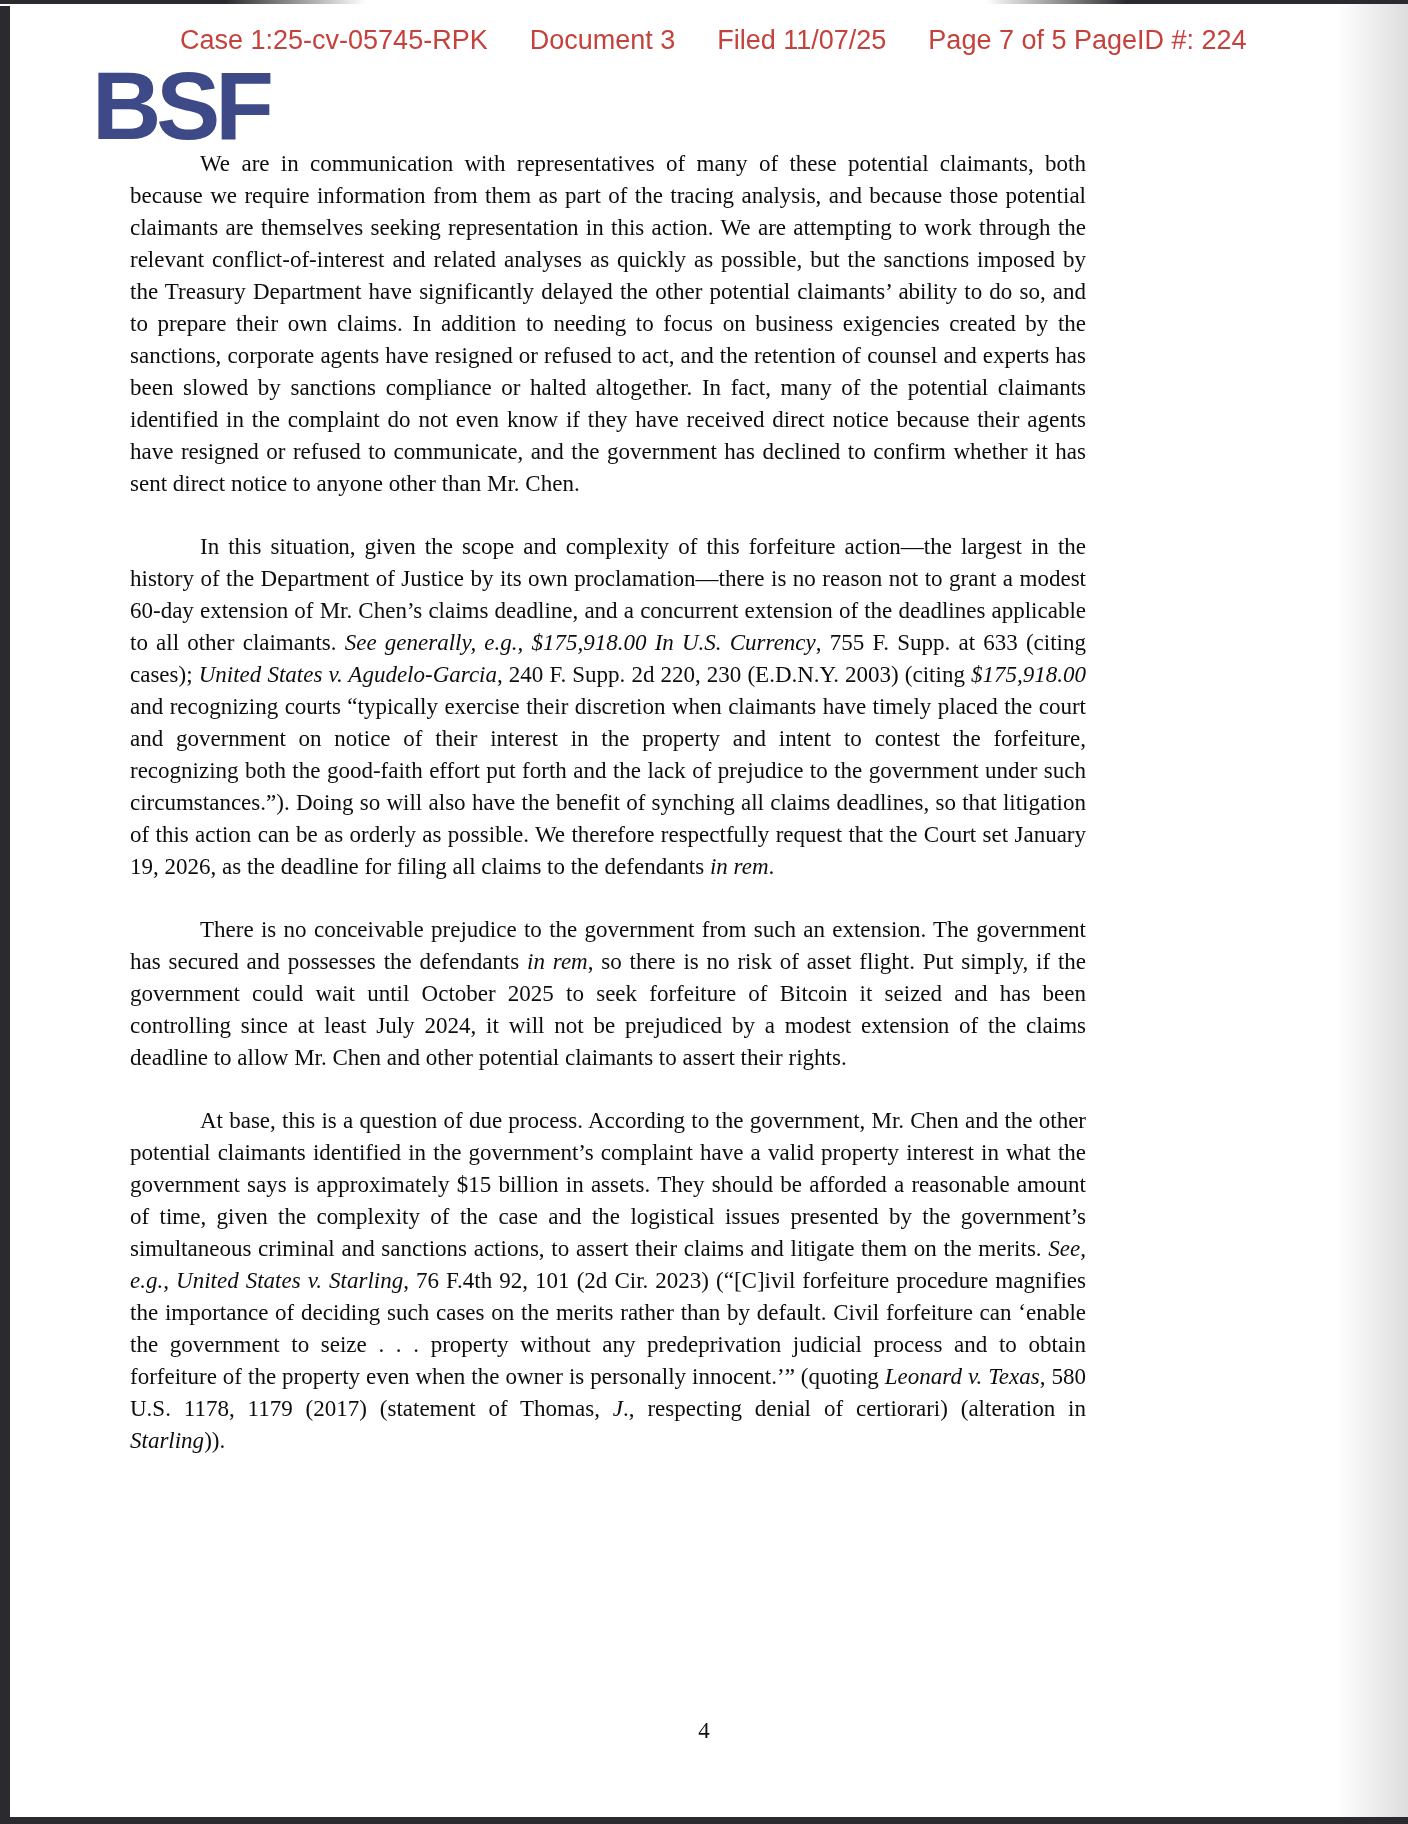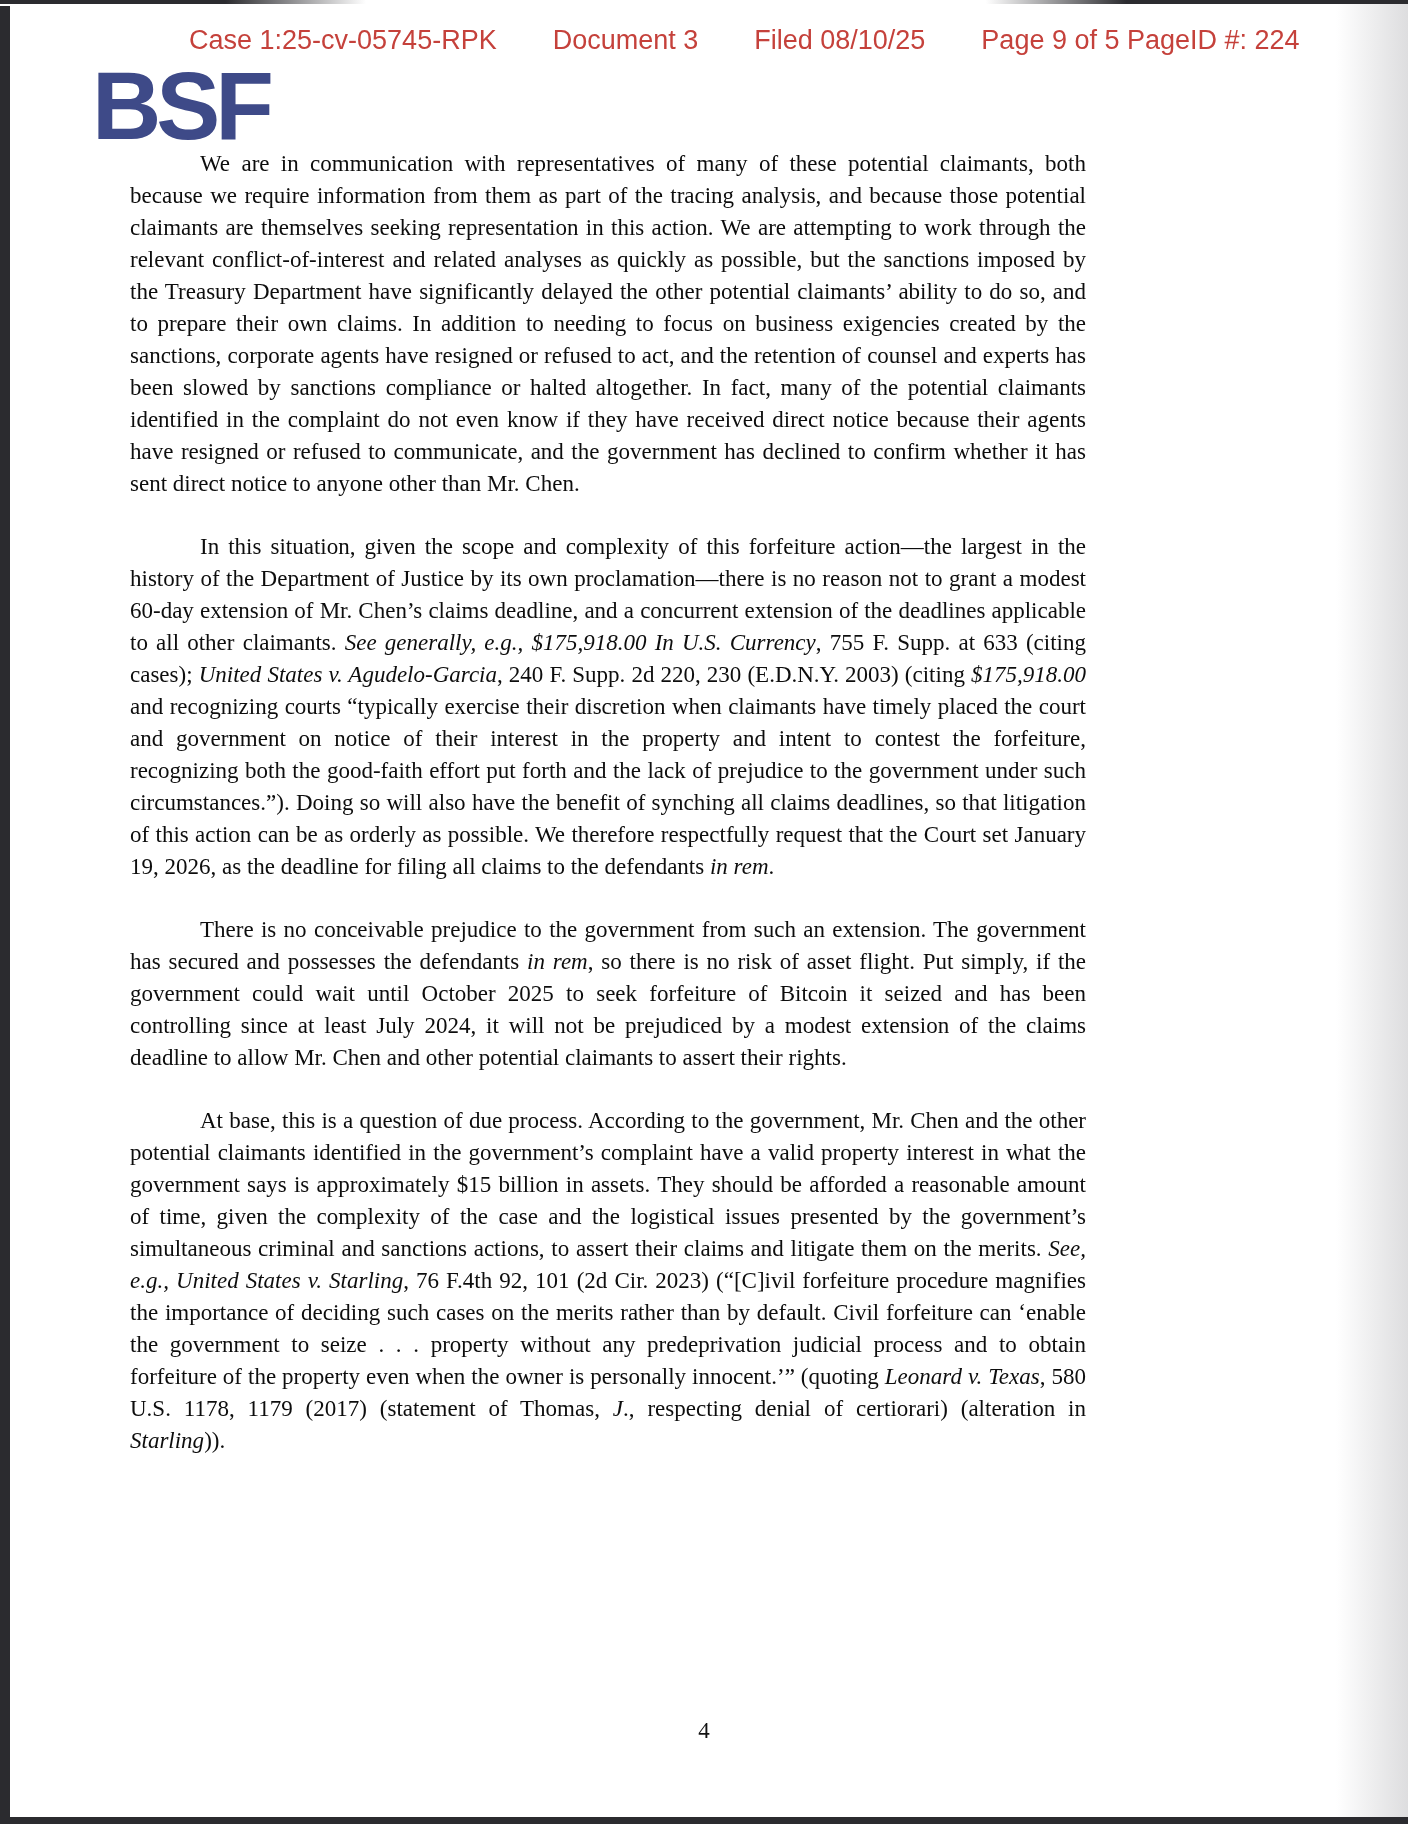--- a/index.html
+++ b/index.html
@@ -25,22 +25,22 @@
       #2b2b2f 0%, #2b2b2f 16%, rgba(43,43,47,0) 26%,
       rgba(43,43,47,0) 70%, #2b2b2f 80%, #2b2b2f 100%);
   }
   .shadow-right {
     position: absolute; right: 0; top: 0; width: 72px; height: 1824px;
     background: linear-gradient(to right, rgba(150,150,155,0), rgba(150,150,155,0.32));
     z-index: 4;
   }
   
   .stamp {
-    position: absolute; left: 189px; top: 25px;
-    display: flex; gap: 56px; white-space: nowrap;
+    position: absolute; left: 180px; top: 25px;
+    display: flex; gap: 42px; white-space: nowrap;
     font-family: "Liberation Sans", sans-serif;
     font-size: 27px; font-weight: 400;
     color: #c5413b;
   }
   
   .logo {
     position: absolute; left: 84px; top: 58px;
     font-family: "Liberation Sans", sans-serif;
     font-size: 96px; font-weight: 700; letter-spacing: -5px;
     color: #3e4a88; line-height: 1; margin-left: 8px;
@@ -68,22 +68,22 @@
 <body>
 
 <div class="edge-top"></div>
 <div class="edge-left"></div>
 <div class="edge-bottom"></div>
 <div class="shadow-right"></div>
 
 <div class="stamp" style="color: rgb(197, 65, 59);">
   <span>Case 1:25-cv-05745-RPK</span>
   <span>Document 3</span>
-  <span>Filed 08/10/25</span>
-  <span>Page 9 of 5 PageID #: 224</span>
+  <span>Filed 11/07/25</span>
+  <span>Page 7 of 5 PageID #: 224</span>
 </div>
 
 <div class="logo" style="color: rgb(62, 74, 136);">BSF</div>
 
 <div class="doc-body">
   <p><span>We are in communication with representatives of many of these potential claimants, both because we require information from them as part of the tracing analysis, and because those potential claimants are themselves seeking representation in this action.  We are attempting to work through the relevant conflict-of-interest and related analyses as quickly as possible, but the sanctions imposed by the Treasury Department have significantly delayed the other potential claimants’ ability to do so, and to prepare their own claims. In addition to needing to focus on business exigencies created by the sanctions, corporate agents have resigned or refused to act, and the retention of counsel and experts has been slowed by sanctions compliance or halted altogether. In fact, many of the potential claimants identified in the complaint do not even know if they have received direct notice because their agents have resigned or refused to communicate, and the government has declined to confirm whether it has sent direct notice to anyone other than Mr. Chen.</span></p>
   <p><span>In this situation, given the scope and complexity of this forfeiture action—the largest in the history of the Department of Justice by its own proclamation—there is no reason not to grant a modest 60-day extension of Mr. Chen’s claims deadline, and a concurrent extension of the deadlines applicable to all other claimants.  </span><i>See generally, e.g., $175,918.00 In U.S. Currency</i><span>, 755 F. Supp. at 633 (citing cases); </span><i>United States v. Agudelo-Garcia</i><span>, 240 F. Supp. 2d 220, 230 (E.D.N.Y. 2003) (citing </span><i>$175,918.00</i><span> and recognizing courts “typically exercise their discretion when claimants have timely placed the court and government on notice of their interest in the property and intent to contest the forfeiture, recognizing both the good-faith effort put forth and the lack of prejudice to the government under such circumstances.”).  Doing so will also have the benefit of synching all claims deadlines, so that litigation of this action can be as orderly as possible.  We therefore respectfully request that the Court set January 19, 2026, as the deadline for filing all claims to the defendants </span><i>in rem</i><span>.</span></p>
   <p><span>There is no conceivable prejudice to the government from such an extension.  The government has secured and possesses the defendants </span><i>in rem</i><span>, so there is no risk of asset flight.  Put simply, if the government could wait until October 2025 to seek forfeiture of Bitcoin it seized and has been controlling since at least July 2024, it will not be prejudiced by a modest extension of the claims deadline to allow Mr. Chen and other potential claimants to assert their rights.</span></p>
   <p><span>At base, this is a question of due process.  According to the government, Mr. Chen and the other potential claimants identified in the government’s complaint have a valid property interest in what the government says is approximately $15 billion in assets.  They should be afforded a reasonable amount of time, given the complexity of the case and the logistical issues presented by the government’s simultaneous criminal and sanctions actions, to assert their claims and litigate them on the merits.  </span><i>See, e.g., United States v. Starling</i><span>, 76 F.4th 92, 101 (2d Cir. 2023) (“[C]ivil forfeiture procedure magnifies the importance of deciding such cases on the merits rather than by default. Civil forfeiture can ‘enable the government to seize . . . property without any predeprivation judicial process and to obtain forfeiture of the property even when the owner is personally innocent.’” (quoting </span><i>Leonard v. Texas</i><span>, 580 U.S. 1178, 1179 (2017) (statement of Thomas, </span><i>J</i><span>., respecting denial of certiorari) (alteration in </span><i>Starling</i><span>)).</span></p>
 </div>

